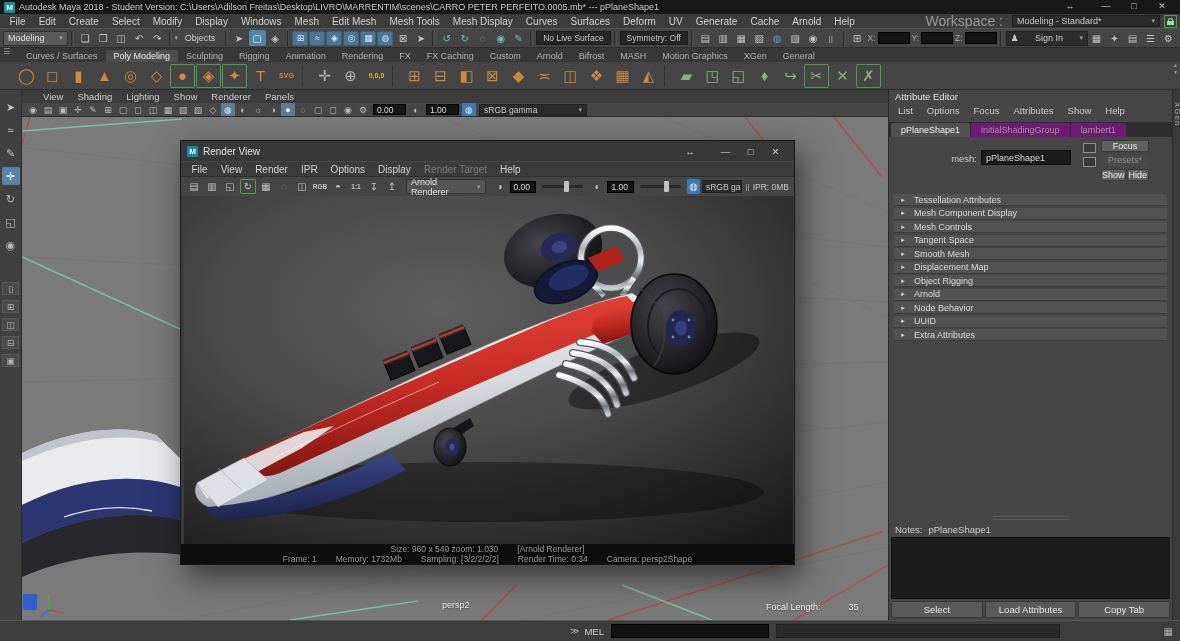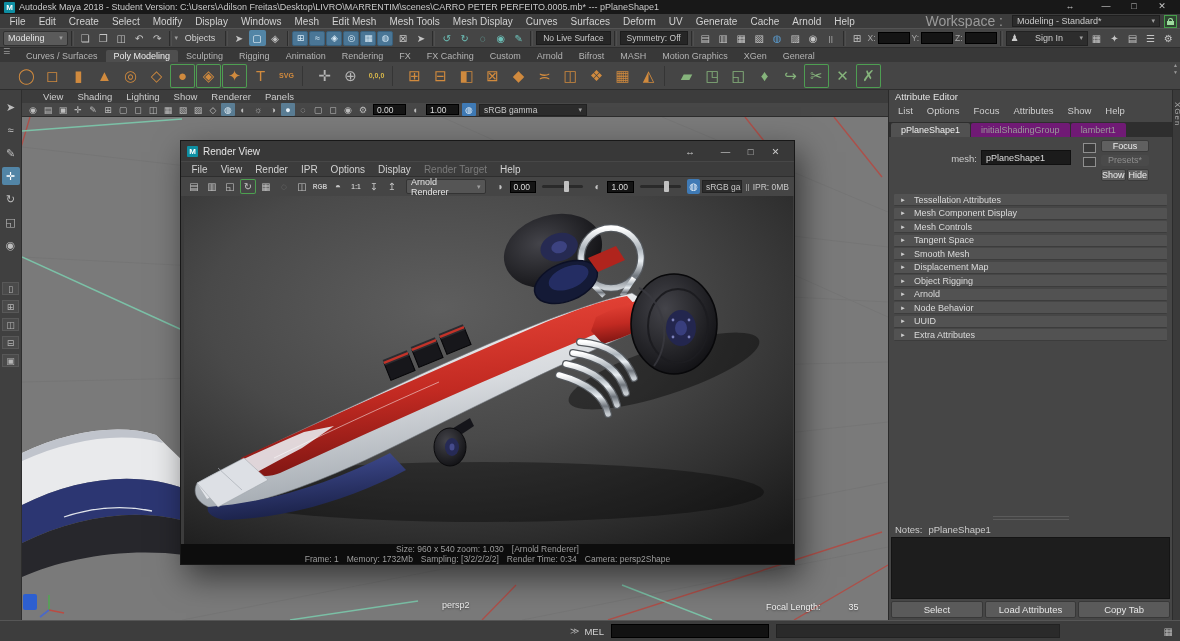--- a/index.html
+++ b/index.html
@@ -106,21 +106,21 @@
   .track{width:56px;height:3px;background:#2a2a2a;border-radius:2px;position:relative;margin:0 4px;}
   .knob{position:absolute;top:-4px;left:55%;width:5px;height:11px;background:#c2c2c2;border-radius:1px;}
   .rv-cm{width:17px;height:15px;background:#3f7ab5;border-radius:2px;display:flex;align-items:center;justify-content:center;color:#eaf2fa;font-size:10px;}
   .rv-cs{width:52px;height:13px;background:#2c2c2c;border:1px solid #222;color:#c9c9c9;font-size:8.5px;
          display:flex;align-items:center;padding:0 3px;overflow:hidden;white-space:nowrap;}
   .rv-pause{color:#b5b5b5;font-size:8px;margin:0 1px;}
   .rv-mem{color:#c9c9c9;font-size:8.5px;white-space:nowrap;}
   .rv-img{position:absolute;left:3px;top:55px;width:609px;height:350px;background:#111;}
   .rv-img svg{width:100%;height:100%;display:block;}
   .rv-status{position:absolute;left:0;bottom:0;width:613px;height:20px;background:#0d0d0d;color:#9d9d9d;font-size:8.5px;}
-  .rv-srow{display:flex;justify-content:center;gap:8px;height:10px;line-height:10px;white-space:nowrap;}
+  .rv-srow{display:flex;justify-content:center;gap:19px;height:10px;line-height:10px;white-space:nowrap;}
 
   
   #ae{left:888px;top:90px;width:284px;height:530px;background:#464646;border-left:1px solid #2a2a2a;
       display:flex;flex-direction:column;}
   .ae-title{height:13px;font-size:9.5px;color:#e2e2e2;padding:1px 0 0 6px;}
   .ae-menus{height:14px;display:flex;align-items:center;padding-left:2px;}
   .ami{padding:0 7px;font-size:9.5px;color:#cfcfcf;}
   .ae-tabs{margin-top:5px;height:15px;background:#2e2e2e;display:flex;align-items:flex-end;padding-left:2px;gap:1px;}
   .aetab{padding:2px 10px;background:#701a75;color:#9a9a9a;font-size:9px;border-radius:2px 2px 0 0;white-space:nowrap;}
   .aetab.active{background:#515151;color:#f0f0f0;}

